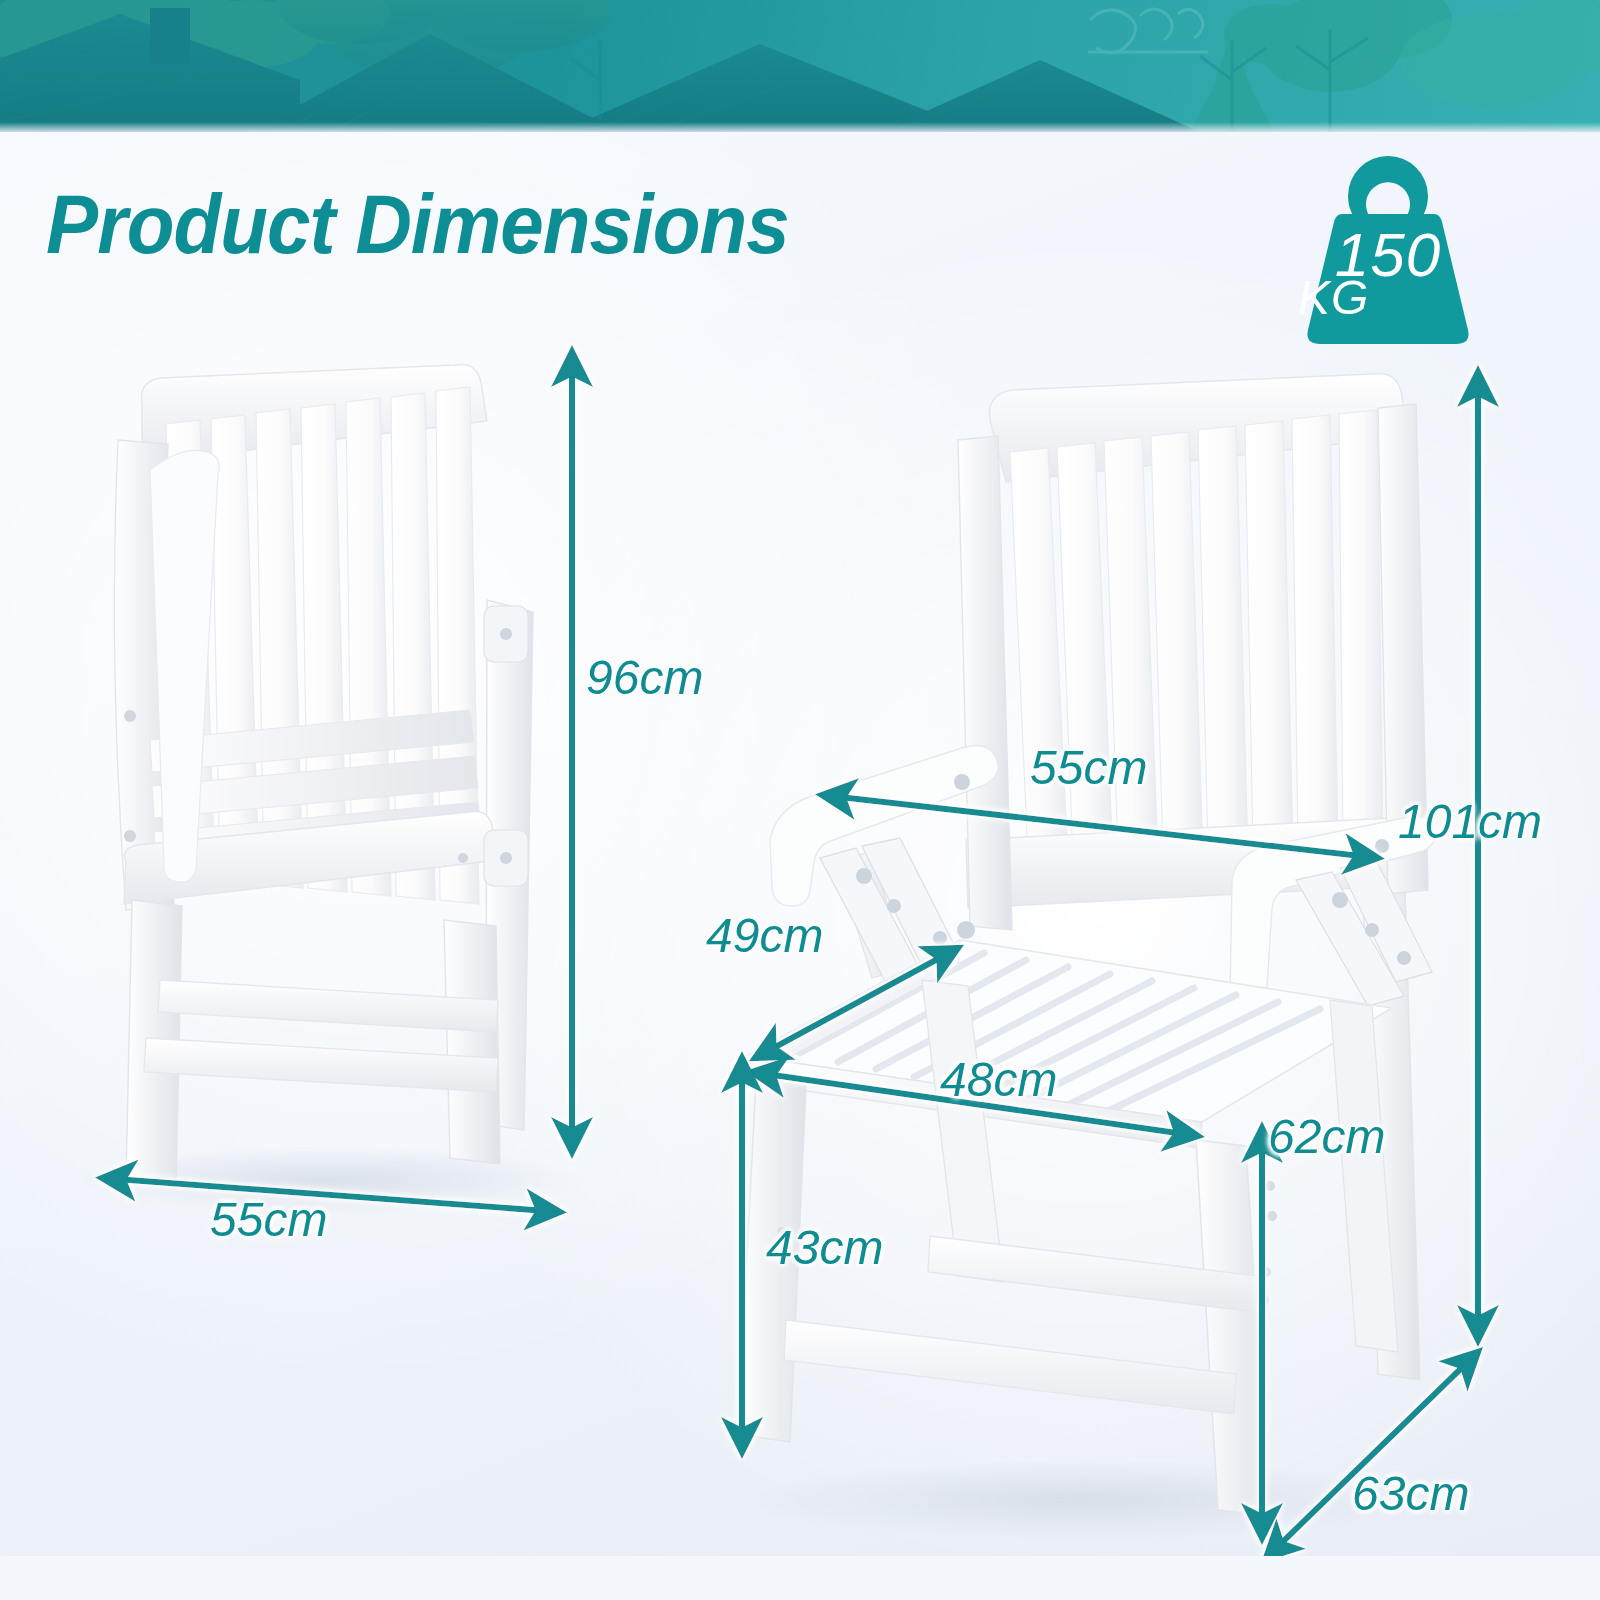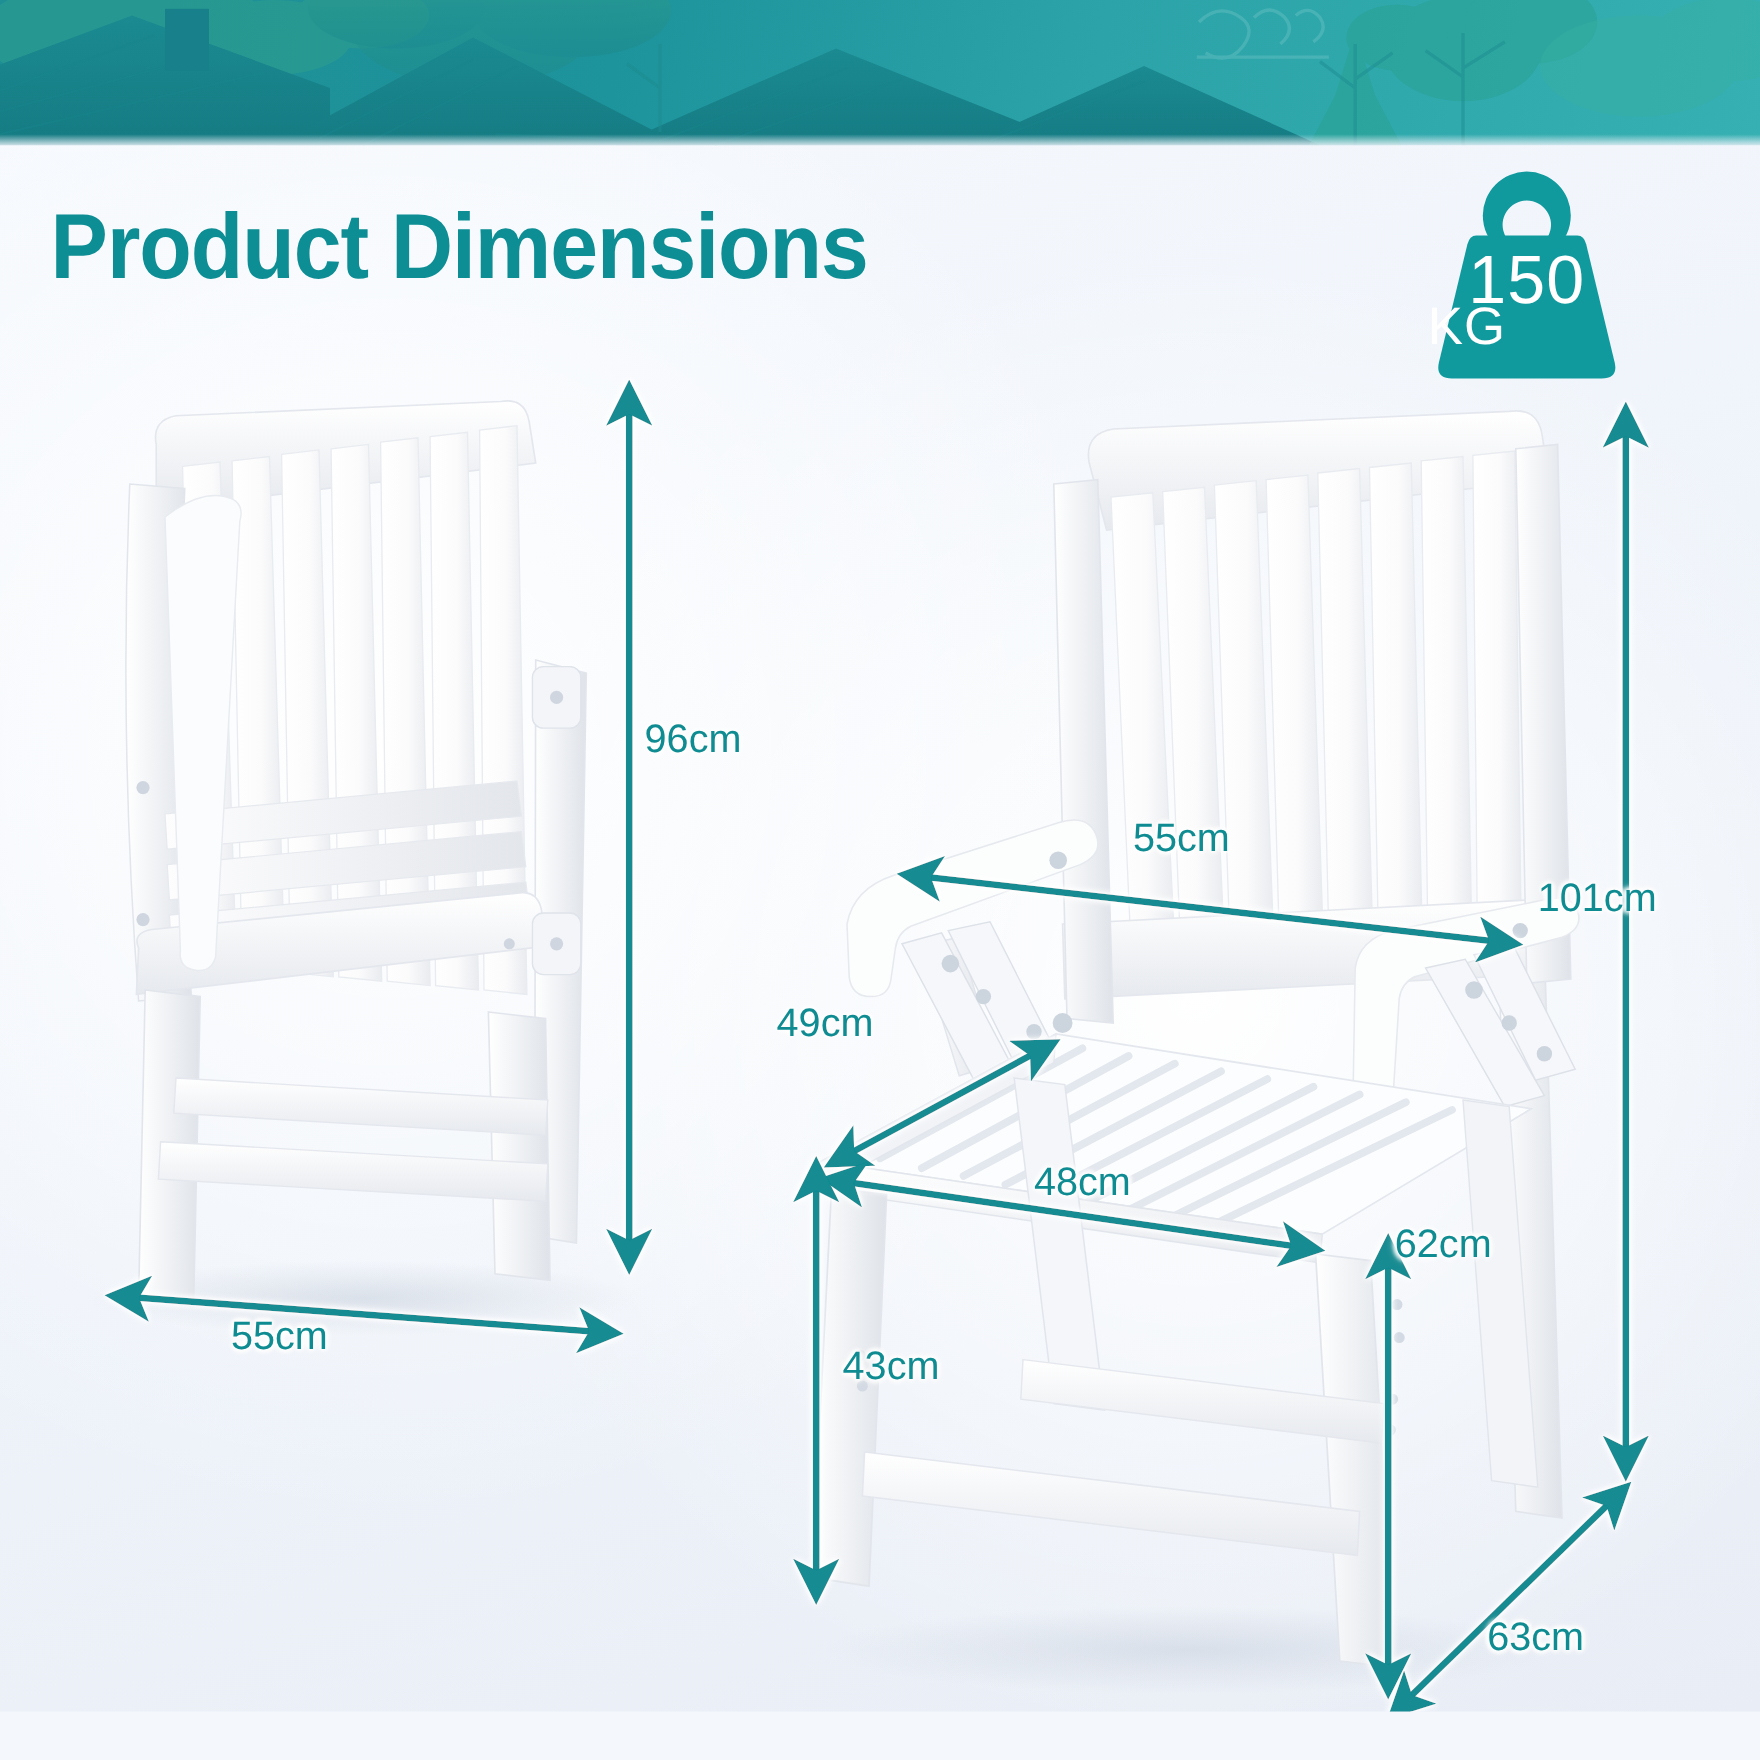--- a/index.html
+++ b/index.html
@@ -7,20 +7,21 @@
     width:1600px;height:1600px;
     background:#f4f8fd;
     font-family:"Liberation Sans", sans-serif;
     overflow:hidden;
   }
   #stage{position:relative;width:1600px;height:1556px;overflow:hidden;
     background:
       radial-gradient(circle at 22% 44%, #ffffff 0%, rgba(255,255,255,0) 46%),
       radial-gradient(circle at 68% 58%, #ffffff 0%, rgba(255,255,255,0) 48%),
       linear-gradient(160deg,#f7fafe 0%,#eef3fa 55%,#e9eef6 100%);
+    font-style: italic;
   }
 
   
   .banner{position:absolute;left:0;top:0;width:1600px;height:132px;overflow:hidden;}
   .banner .sky{position:absolute;inset:0;
     background:linear-gradient(100deg,#1f8f96 0%,#1d939b 35%,#2ba3a8 62%,#36b0b2 100%);}
   .banner svg{position:absolute;inset:0;}
   .banner .fade{position:absolute;left:0;bottom:0;width:100%;height:10px;
     background:linear-gradient(to bottom,rgba(31,143,150,0),rgba(235,240,247,.85));}
 
@@ -37,21 +38,21 @@
   .badge .bnum{position:absolute;left:0;top:72px;width:180px;text-align:center;
     font-size:62px;font-weight:400;color:#ffffff;line-height:1;letter-spacing:1px;}
   .badge .bunit{position:absolute;left:0;top:122px;width:180px;text-align:left;
     font-size:48px;font-weight:400;color:#ffffff;line-height:1;letter-spacing:1px;}
 
   
   .chairs{position:absolute;inset:0;}
 
   
   .dims{position:absolute;inset:0;}
-  .dlabel{position:absolute;color:#0f8c92;font-size:36px;font-weight:400;
+  .dlabel{position:absolute;color:#0f8c92;font-size:48px;font-weight:400;
     line-height:1;white-space:nowrap;
     text-shadow:
       0 0 6px #ffffff,0 0 6px #ffffff,0 0 10px #ffffff,
       2px 0 5px #fff,-2px 0 5px #fff,0 2px 5px #fff,0 -2px 5px #fff;}
 </style>
 </head>
 <body>
 
 <div id="stage">
 

